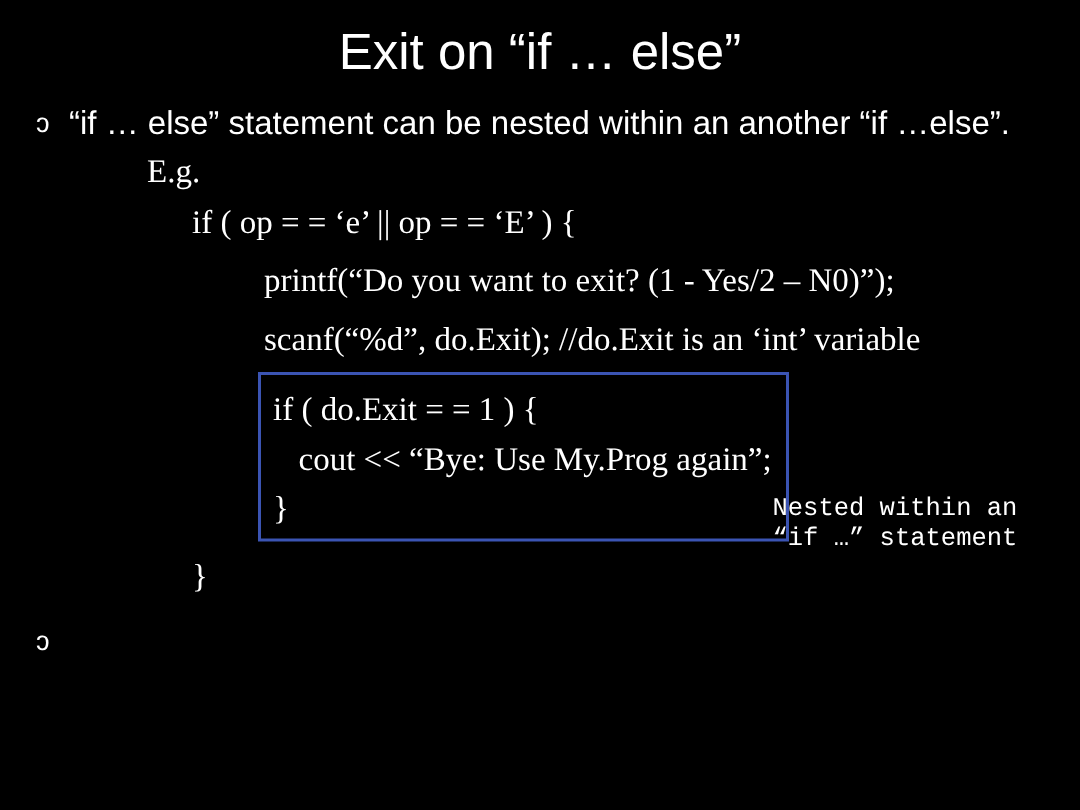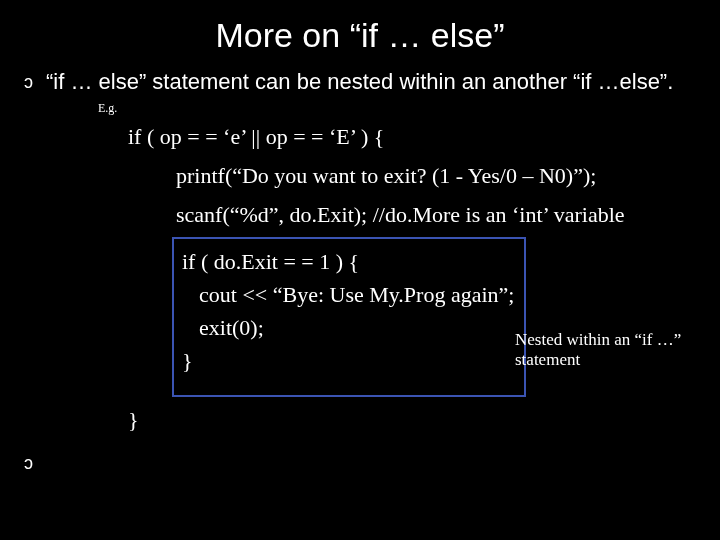--- a/index.html
+++ b/index.html
@@ -1,53 +1,52 @@
 <!DOCTYPE html>
 <html><head>
 <meta charset="utf-8">
 <style>
   html,body{margin:0;padding:0;background:#000;color:#fff;font-family:Arial,sans-serif;}
   .slide{width:720px;height:540px;position:relative;box-sizing:border-box;padding:10px 24px;}
   .title{font-size:34px;text-align:center;margin:6px 0 14px 0;font-weight:400;}
   .bullet{display:flex;align-items:flex-start;margin-bottom:6px;}
   .bullet-icon{width:22px;flex:0 0 22px;font-size:18px;line-height:26px;}
   .bullet-text{font-size:22px;line-height:26px;}
-  .eg{font-family:'Times New Roman',serif;font-size:12px;margin:6px 0 4px 74px;}
+  .eg{font-family:'Times New Roman',serif;font-size:22px;margin:6px 0 4px 74px;}
   .code{font-family:'Times New Roman',serif;font-size:22px;line-height:1.5;}
   .c0{margin-left:104px;margin-top:4px;}
   .c1{margin-left:152px;margin-top:6px;}
-  .nested-box{border:2px solid #3b54b3;margin:6px 0 6px 148px;padding:6px 2px 18px 4px;width:344px;position:relative;}
+  .nested-box{border:2px solid #3b54b3;margin:6px 0 6px 148px;padding:6px 2px 4px 4px;width:344px;position:relative;}
   .c2{margin-left:4px;}
   .c3{margin-left:21px;}
   .close-outer{margin-left:104px;margin-top:6px;}
-  .callout{position:absolute;right:30px;top:330px;width:175px;font-size:17px;line-height:20px;font-family:Liberation Serif, serif;}
+  .callout{position:absolute;right:30px;top:330px;width:175px;font-size:17px;line-height:20px;font-family:Liberation Mono, monospace;}
   .bullet2{display:flex;align-items:flex-start;margin-top:14px;}
 </style>
 </head>
 <body>
 
 <div class="slide">
 
-  <div class="title">More on “if … else”</div>
+  <div class="title">Exit on “if … else”</div>
 
   <div class="bullet">
     <div class="bullet-icon">ͻ</div>
     <div class="bullet-text">“if … else” statement can be nested within an another “if …else”.</div>
   </div>
 
   <div class="eg">E.g.</div>
 
   <div class="code c0">if ( op = =  ‘e’ || op = = ‘E’ ) {</div>
-  <div class="code c1">printf(“Do you want to exit? (1 - Yes/0 – N0)”);</div>
-  <div class="code c1">scanf(“%d”, do.Exit); //do.More is an ‘int’ variable</div>
+  <div class="code c1">printf(“Do you want to exit? (1 - Yes/2 – N0)”);</div>
+  <div class="code c1">scanf(“%d”, do.Exit); //do.Exit is an ‘int’ variable</div>
 
   <div class="nested-box">
     <div class="code c2">if ( do.Exit = = 1 ) {</div>
     <div class="code c3">cout &lt;&lt; “Bye: Use My.Prog again”;</div>
-    <div class="code c3">exit(0);</div>
     <div class="code c2">}</div>
   </div>
 
   <div class="code close-outer">}</div>
 
   <div class="callout">Nested within an “if …” statement</div>
 
   <div class="bullet2">
     <div class="bullet-icon">ͻ</div>
   </div>

